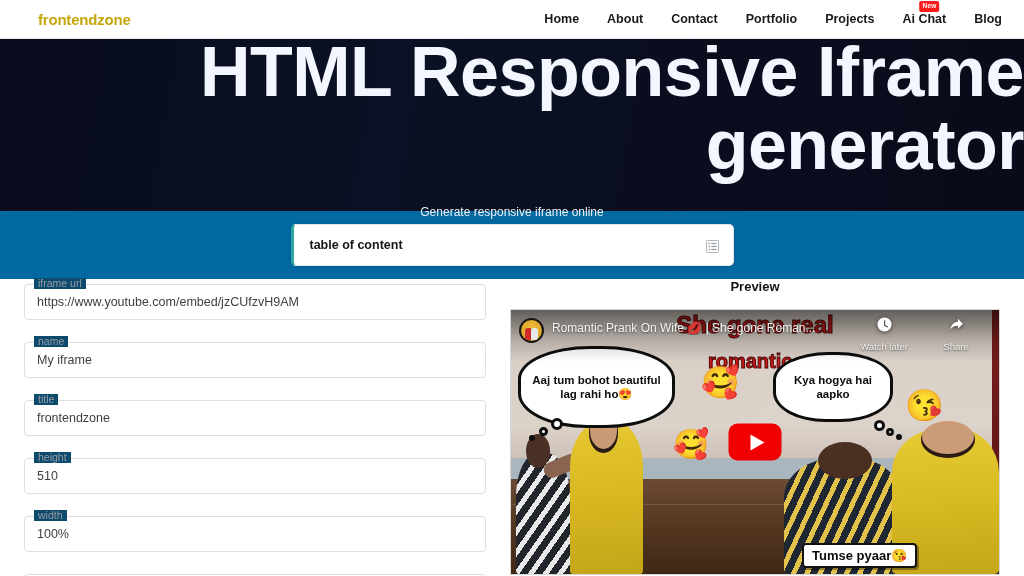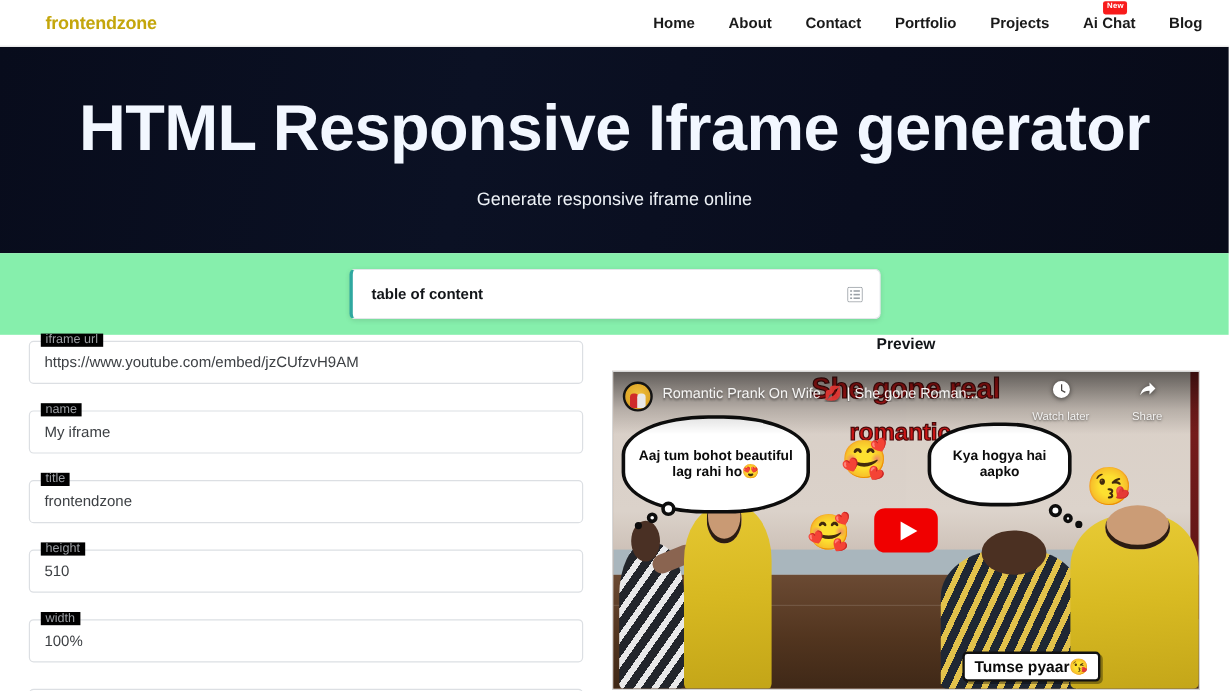--- a/index.html
+++ b/index.html
@@ -59,41 +59,41 @@
   .hero {
     height: 172px;
     background: linear-gradient(100deg, #080c1c 0%, #0b1124 38%, #090d1e 70%, #080b19 100%);
     display: flex;
     flex-direction: column;
     align-items: center;
     justify-content: center;
     padding-top: 4px;
   }
   .hero-title {
-    font-size: 54px;
+    font-size: 70px;
     font-weight: bold;
     color: #f2f7ff;
     letter-spacing: -0.5px;
     text-align: right;
     line-height: 1.05;
   }
   .hero-sub {
     margin-top: 22px;
-    font-size: 15px;
+    font-size: 12px;
     color: #eef2f7;
     font-weight: normal;
   }
 
   
   .toc-wrap {
     height: 68px;
     display: flex;
     align-items: center;
     justify-content: center;
-    background: #86efac;
+    background: #0369a1;
   }
   .toc-bar {
     width: 443px;
     height: 42px;
     background: #ffffff;
     border: 1px solid #e3e6ea;
     border-left: 3px solid #2fa8a0;
     border-radius: 5px;
     box-shadow: 0 1px 4px rgba(0,0,0,0.10);
     display: flex;
@@ -130,21 +130,21 @@
     margin-bottom: 22px;
     display: flex;
     align-items: center;
     padding: 0 12px;
     background: #ffffff;
   }
   .field-legend {
     position: absolute;
     top: -7px;
     left: 9px;
-    background: #000000;
+    background: #0c4a6e;
     padding: 0 4px;
     font-size: 10.5px;
     color: #9b9ea3;
     line-height: 1;
   }
   .field-value {
     font-size: 12.5px;
     color: #3d4044;
     white-space: nowrap;
     overflow: hidden;

